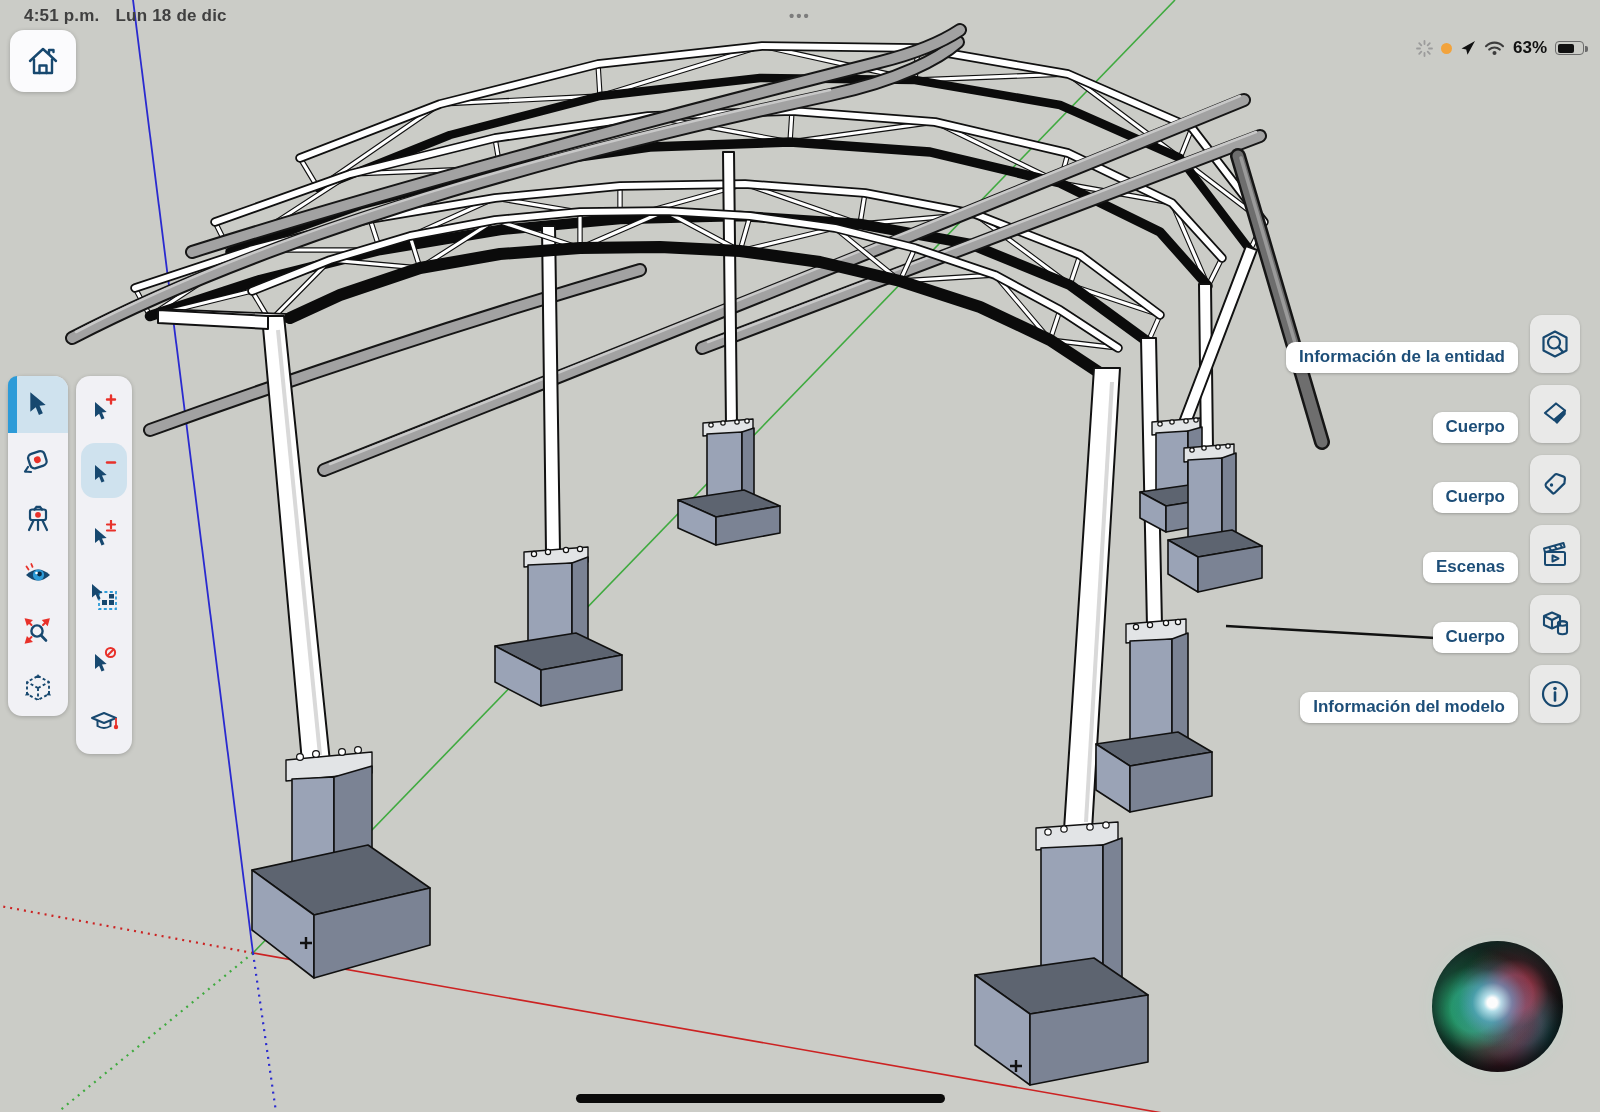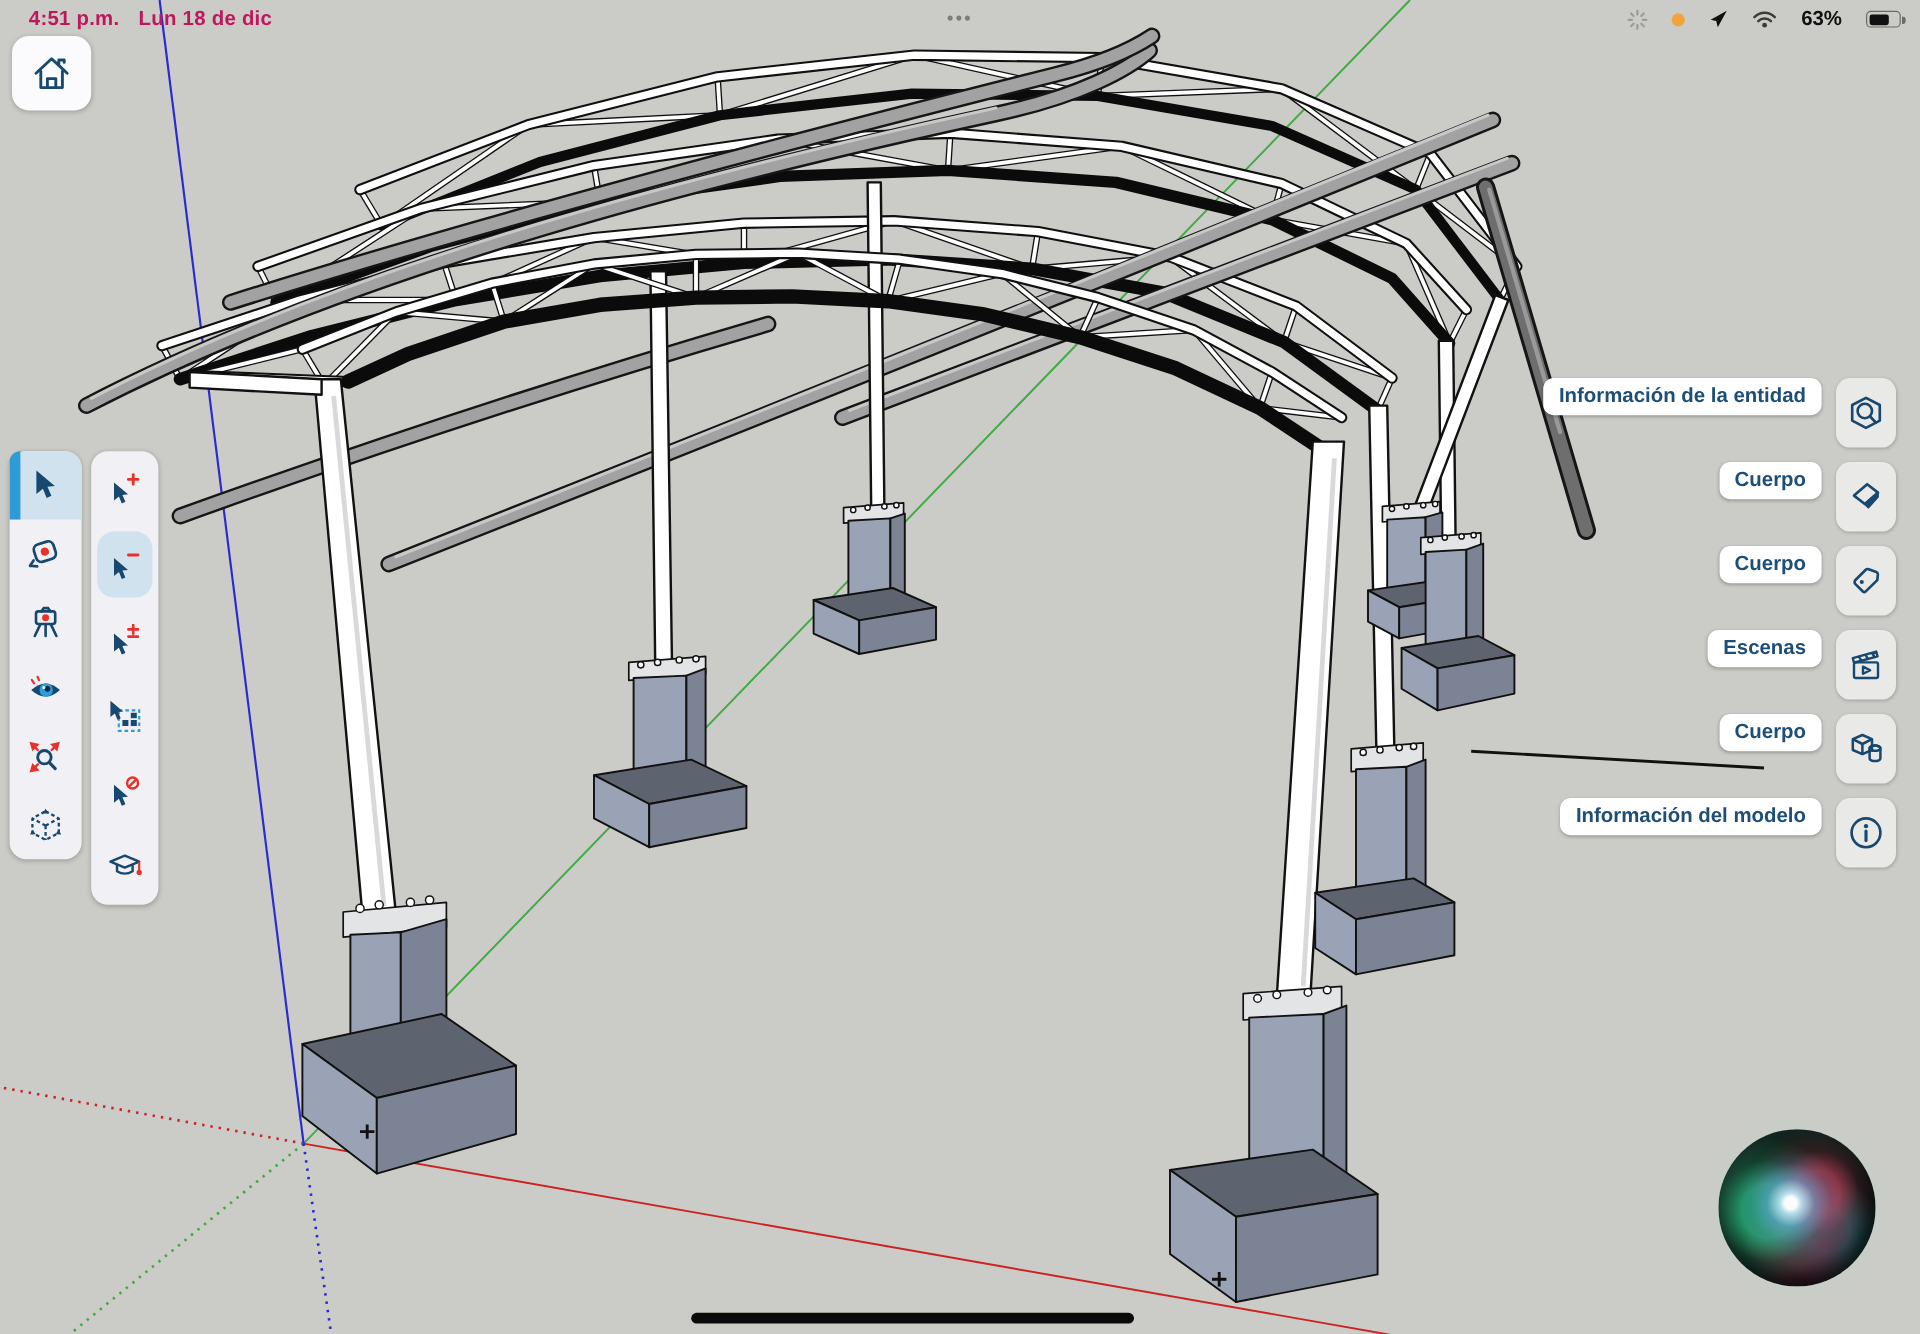--- a/index.html
+++ b/index.html
@@ -6,25 +6,25 @@
   html,body { width:1600px; height:1112px; overflow:hidden; }
   body { font-family:"Liberation Sans", sans-serif; background:#cbccc7; position:relative; }
 
   
   #scene { position:absolute; inset:0; z-index:0; }
 
   
   .statusbar { position:absolute; top:0; left:0; right:0; height:32px; z-index:30;
                display:flex; align-items:flex-start; justify-content:space-between;
                padding:6px 16px 0 24px; pointer-events:none; }
-  .sb-left { display:flex; gap:16px; font-size:17px; font-weight:700; color:#be185d; letter-spacing:.2px; }
+  .sb-left { display:flex; gap:16px; font-size:17px; font-weight:700; color:#404040; letter-spacing:.2px; }
   .sb-left .sb-date { font-weight:600; }
   .sb-center { position:absolute; left:50%; top:7px; transform:translateX(-50%);
                color:#7d7d7d; font-size:15px; letter-spacing:2px; font-weight:700; }
-  .sb-right { display:flex; align-items:center; gap:20px; }
+  .sb-right { display:flex; align-items:center; gap:8px;margin-top:32px; }
   .sb-pct { font-size:17px; font-weight:600; color:#111; }
   .dot-orange { width:11px; height:11px; border-radius:50%; background:#f2a33c; }
   .battery { position:relative; width:29px; height:14px; border:1.5px solid #6a6a6a; border-radius:4px; }
   .battery .fill { position:absolute; left:1.5px; top:1.5px; bottom:1.5px; width:62%; background:#111; border-radius:2px; }
   .battery .tip { position:absolute; right:-4.5px; top:4px; width:3px; height:6px; background:#6a6a6a; border-radius:0 2px 2px 0; }
 
   
   .home-btn { position:absolute; left:10px; top:30px; width:66px; height:62px; z-index:30;
               background:#fbfbfd; border-radius:14px; box-shadow:0 1px 4px rgba(0,0,0,.22);
               display:flex; align-items:center; justify-content:center; }
@@ -37,21 +37,21 @@
   .tb-cell { flex:1; display:flex; align-items:center; justify-content:center; position:relative; }
   .tb-main .tb-cell.active { background:#cfe2ee; border-radius:14px 14px 0 0; }
   .tb-main .tb-cell.active .bar { position:absolute; left:0; top:0; bottom:0; width:9px;
               background:#2d9bd8; border-radius:14px 0 0 0; }
   .tb-sel .tb-cell.active .hl { position:absolute; inset:4px 5px; background:#cfe2ee; border-radius:14px; }
   .tb-cell svg { position:relative; z-index:2; }
 
   
   .right-panel { position:absolute; right:20px; top:315px; z-index:30; display:flex;
                  flex-direction:column; gap:12px; }
-  .rp-row { display:flex; align-items:flex-start; justify-content:flex-end; gap:12px; height:58px; }
+  .rp-row { display:flex; align-items:flex-end; justify-content:flex-end; gap:12px; height:58px; }
   .rp-label { background:#ffffff; color:#1d4e78; font-weight:700; font-size:17px;
               padding:5px 13px 6px; border-radius:9px; white-space:nowrap;
               box-shadow:0 1px 3px rgba(0,0,0,.25); }
   .rp-btn { width:50px; height:58px; background:#e9e9e8; border-radius:12px;
             box-shadow:0 1px 3px rgba(0,0,0,.2); display:flex; align-items:center; justify-content:center; }
 
   
   .siri { position:absolute; left:1432px; top:941px; width:131px; height:131px; border-radius:50%; z-index:30;
     background:
       radial-gradient(circle at 46% 47%, rgba(255,255,255,.98) 0 5%, rgba(190,240,255,.85) 9%, rgba(90,190,255,.45) 20%, rgba(60,140,220,.12) 34%, transparent 45%),

